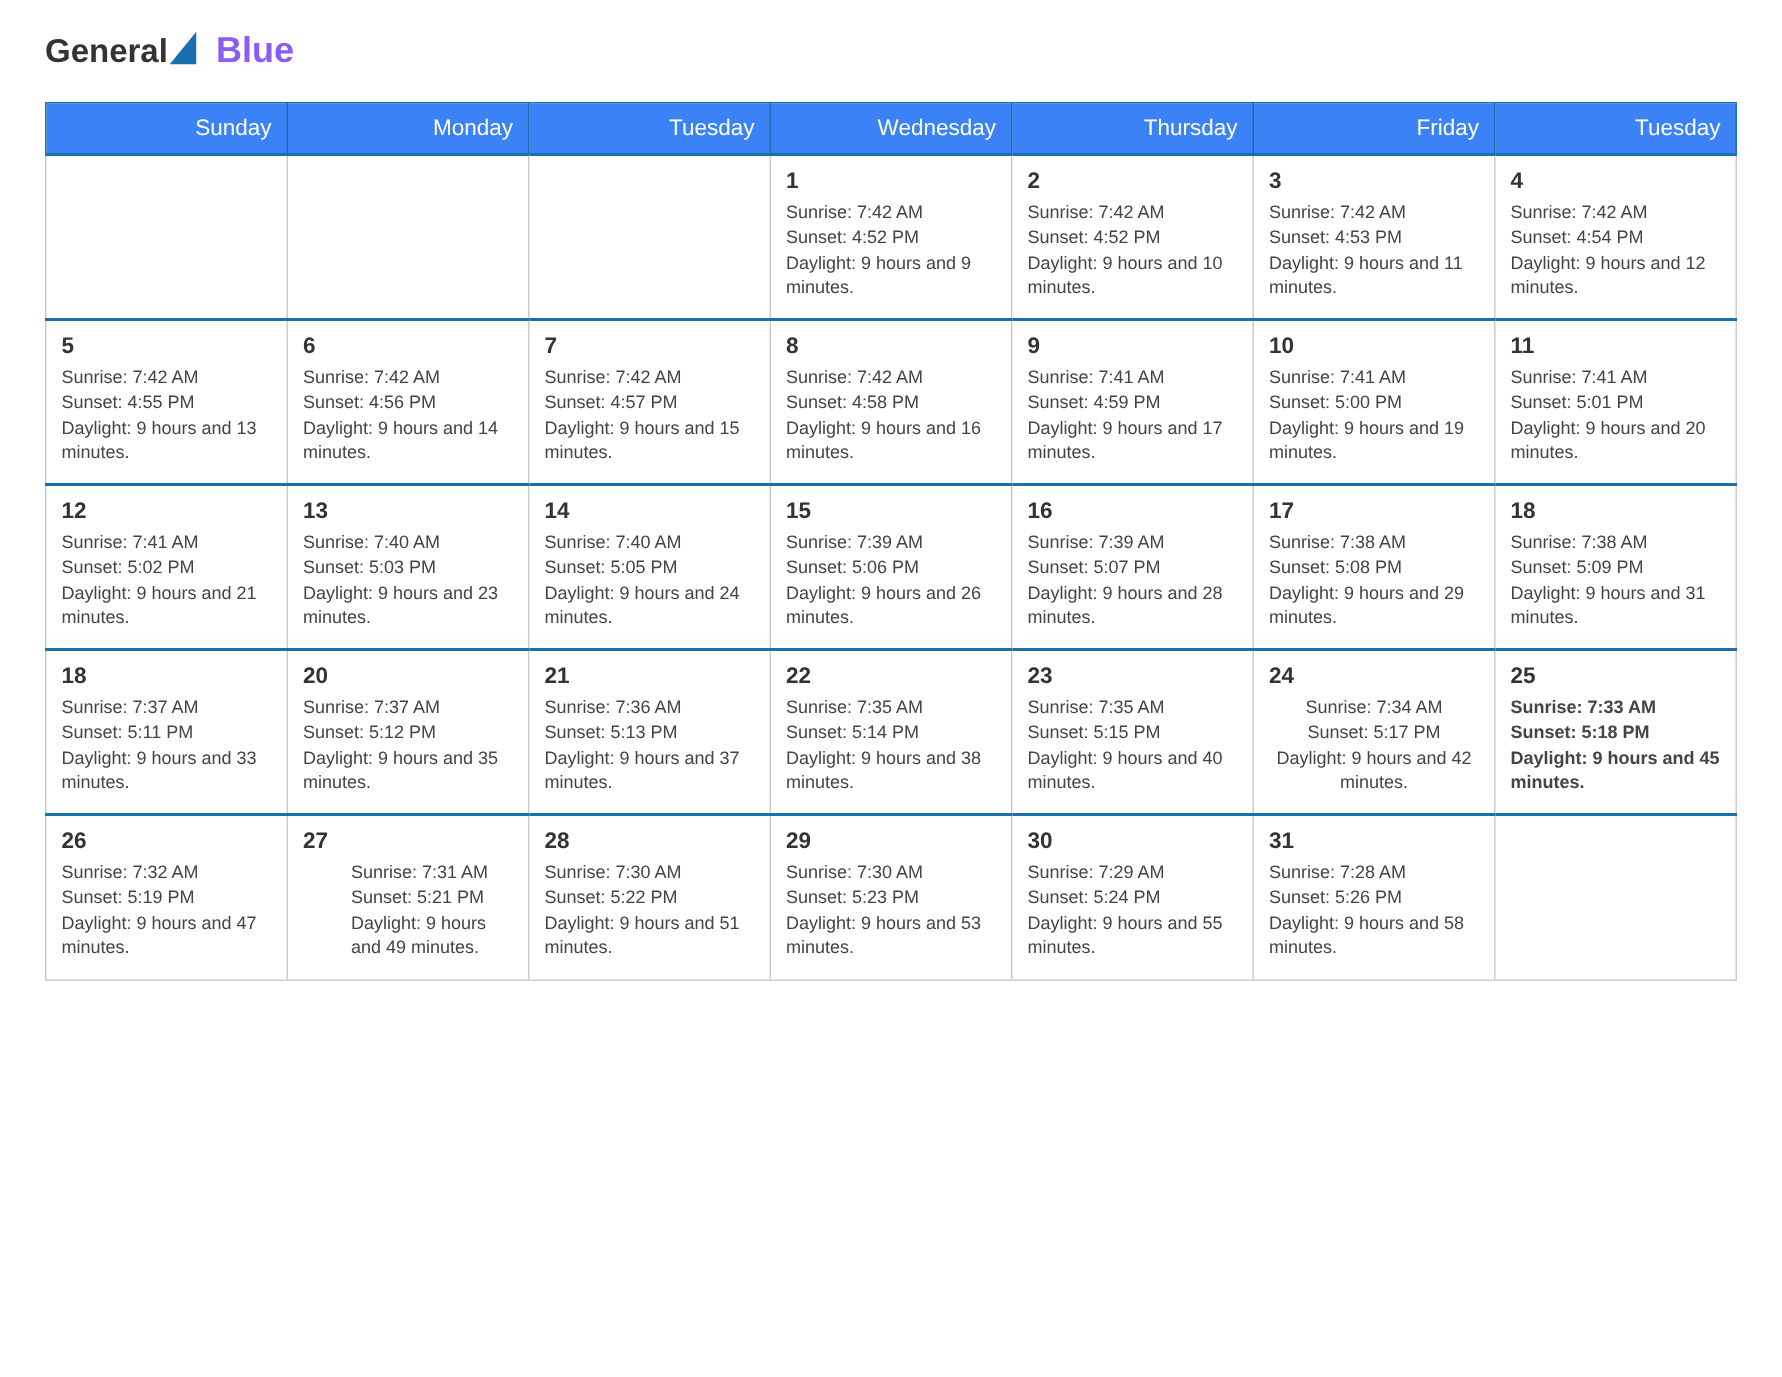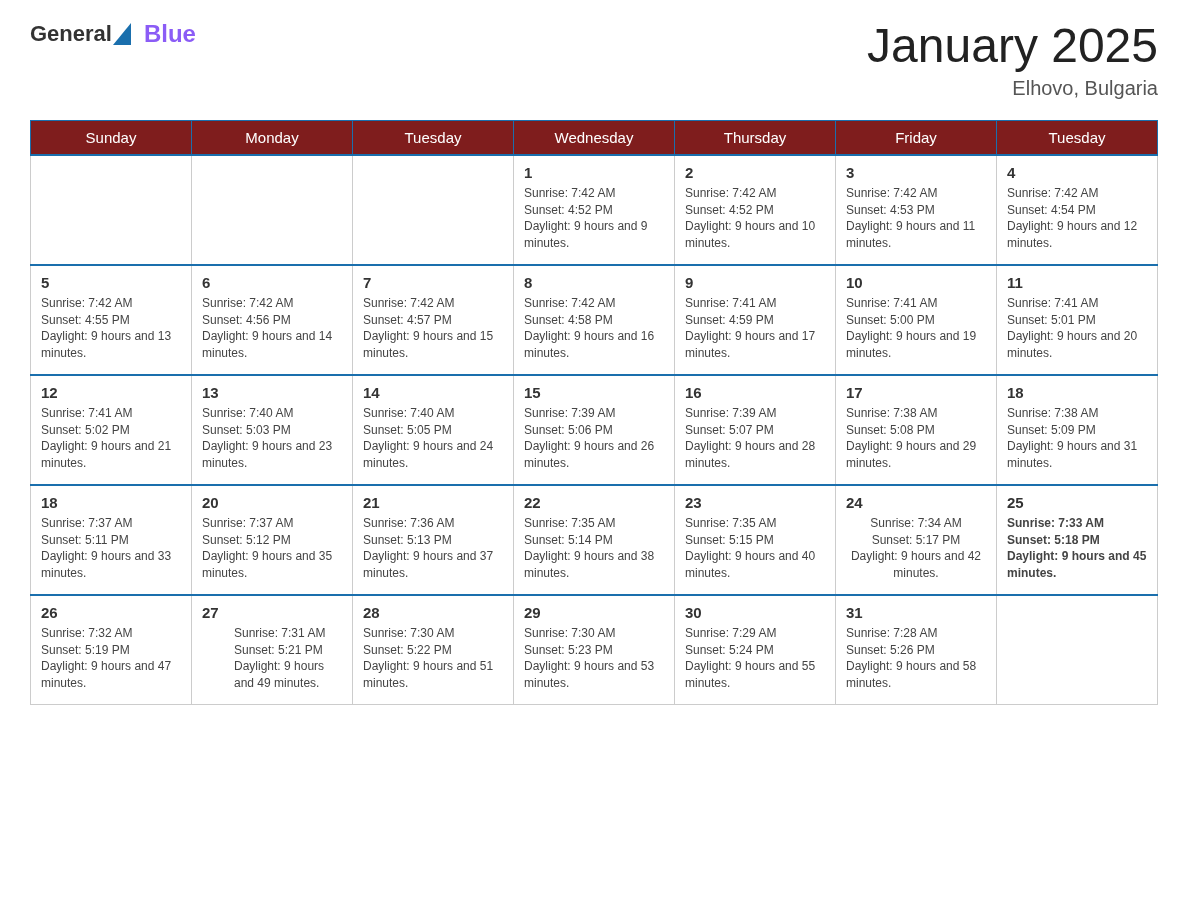--- a/index.html
+++ b/index.html
@@ -44,26 +44,26 @@
       font-size: 20px;
       color: #555;
       margin-top: 4px;
     }
     table {
       width: 100%;
       border-collapse: collapse;
       table-layout: fixed;
     }
     thead tr th {
-      background-color: #7f1d1d;
+      background-color: #3b82f6;
       color: #fff;
       font-size: 15px;
       font-weight: normal;
       padding: 8px 10px;
-      text-align: center;
+      text-align: right;
       border: 1px solid #1a6fad;
     }
     tbody tr td {
       vertical-align: top;
       padding: 8px 10px;
       border: 1px solid #ccc;
       border-top: 2px solid #1a6fad;
       font-size: 12px;
       color: #333;
       height: 110px;
@@ -78,32 +78,28 @@
       font-size: 12px;
       color: #444;
       line-height: 1.4;
     }
   </style>
 </head>
 <body>
 
 <div class="header">
   <div class="logo">
-    <div style="display:flex; align-items:center;">
+    <div style="display:flex; align-items:flex-start;">
       <span class="logo-text-general">General</span>
       <svg width="18" height="22" viewBox="0 0 18 22" style="margin: 0 1px;">
         <polygon points="0,22 18,22 18,0" fill="#1a6fad"></polygon>
       </svg>
     </div>
     <br>
     <span class="logo-text-blue" style="margin-left: 4px;">Blue</span>
-  </div>
-  <div class="title-block">
-    <div class="calendar-title">January 2025</div>
-    <div class="calendar-subtitle">Elhovo, Bulgaria</div>
   </div>
 </div>
 
 <table>
   <thead>
     <tr>
     <th>Sunday</th>
         <th>Monday</th>
         <th>Tuesday</th>
         <th>Wednesday</th>

